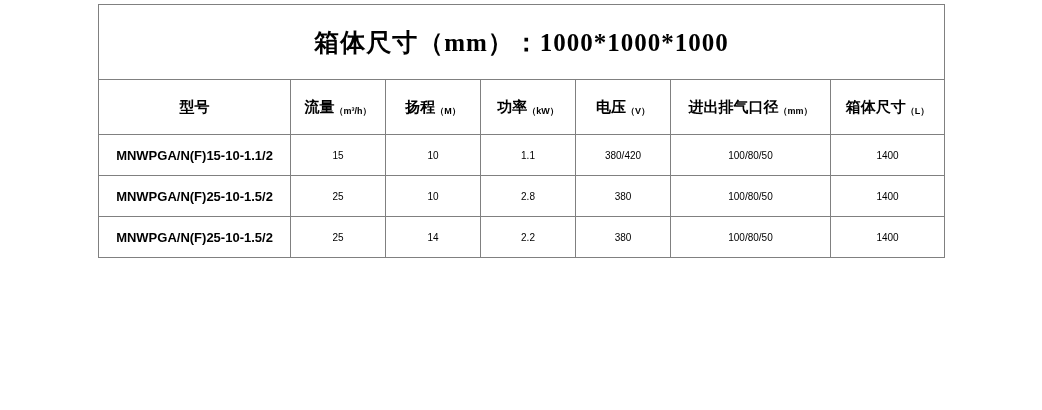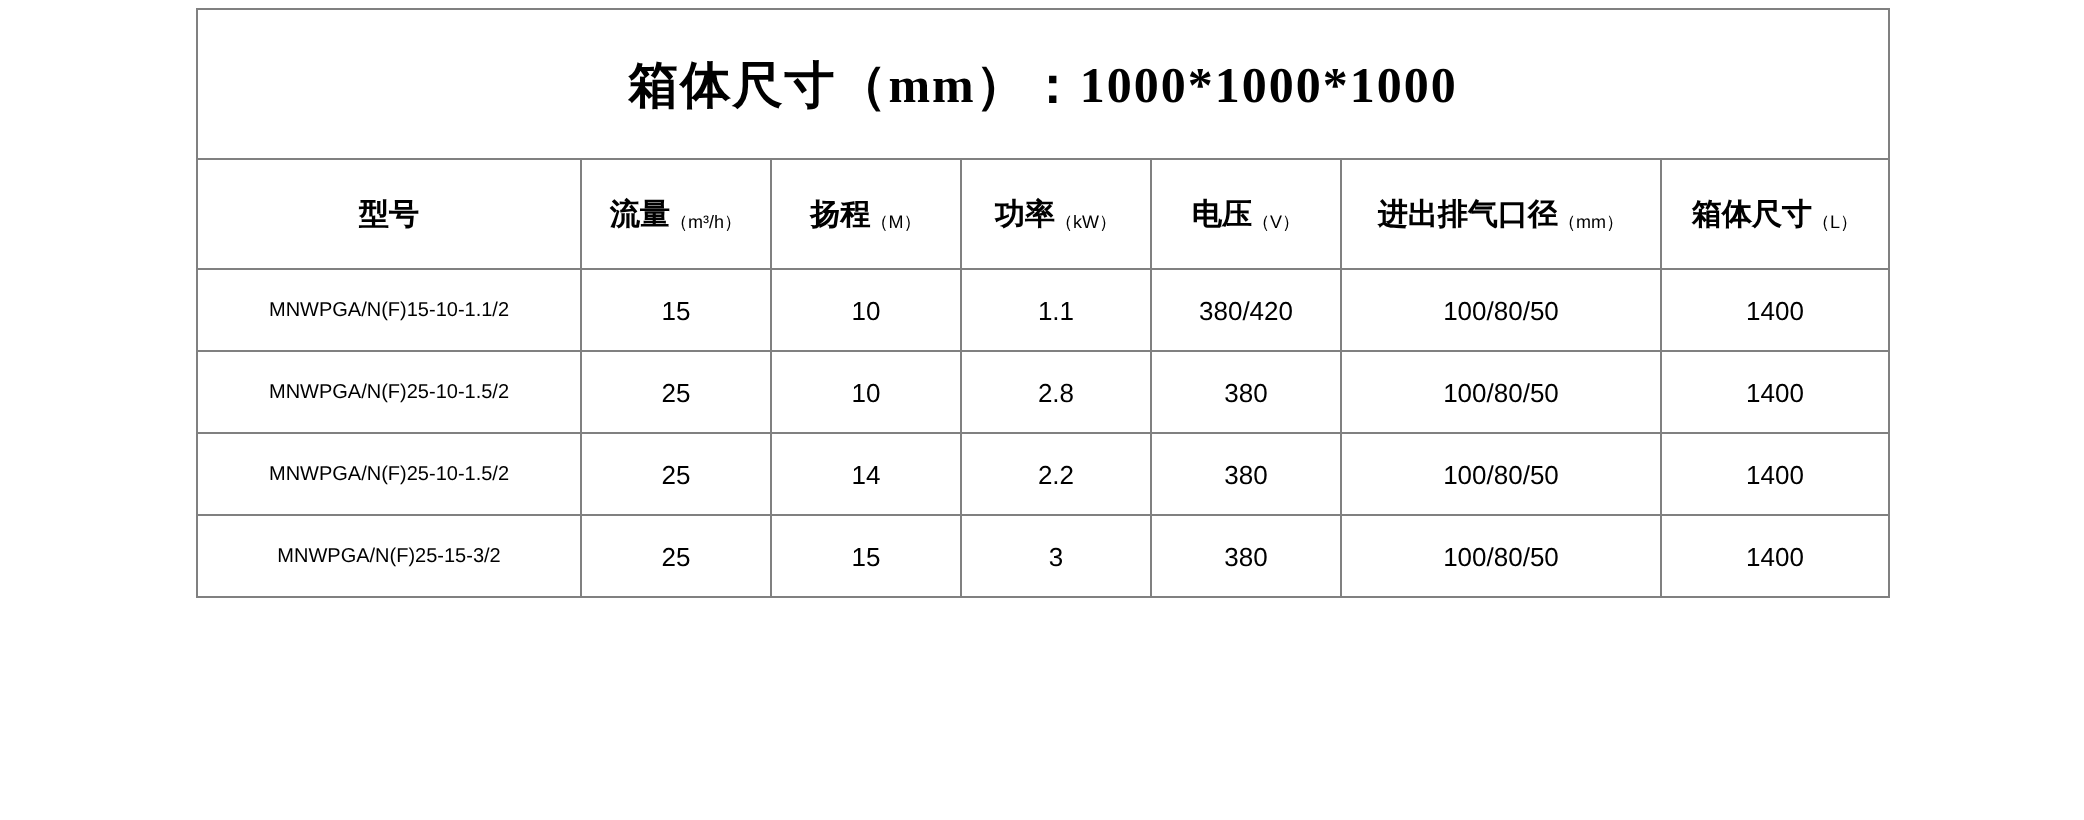--- a/index.html
+++ b/index.html
@@ -48,34 +48,35 @@
   }
   .hdr-cell {
     height: 54px;
     font-size: 15px;
     font-weight: bold;
     font-family: "Liberation Sans", sans-serif;
     white-space: nowrap;
   }
   .hdr-cell .unit {
     font-size: 9px;
-    font-weight: normal;
+    font-weight: bold;
     vertical-align: baseline;
     position: relative;
     top: 2px;
     letter-spacing: 0;
   }
   .data-cell {
     height: 40px;
-    font-size: 13px;
+    font-size: 10px;
     font-family: "Liberation Sans", sans-serif;
   }
   .model-cell {
-    font-size: 10px;
+    font-size: 13px;
     text-align: center;
+    font-weight: bold;
   }
   .col-model { width: 192px; }
   .col-flow { width: 95px; }
   .col-head { width: 95px; }
   .col-power { width: 95px; }
   .col-volt { width: 95px; }
   .col-port { width: 160px; }
   .col-cap { width: 114px; }
 </style>
 </head>
@@ -144,27 +145,18 @@
         <tr>
           <td class="data-cell model-cell">MNWPGA/N(F)25-10-1.5/2</td>
           <td class="data-cell">25</td>
           <td class="data-cell">14</td>
           <td class="data-cell">2.2</td>
           <td class="data-cell">380</td>
           <td class="data-cell">100/80/50</td>
           <td class="data-cell">1400</td>
         </tr>
 
-        <tr>
-          <td class="data-cell model-cell">MNWPGA/N(F)25-15-3/2</td>
-          <td class="data-cell">25</td>
-          <td class="data-cell">15</td>
-          <td class="data-cell">3</td>
-          <td class="data-cell">380</td>
-          <td class="data-cell">100/80/50</td>
-          <td class="data-cell">1400</td>
-        </tr>
 
 
       </tbody>
     </table>
   </div>
 </div>
 
 </body></html>

